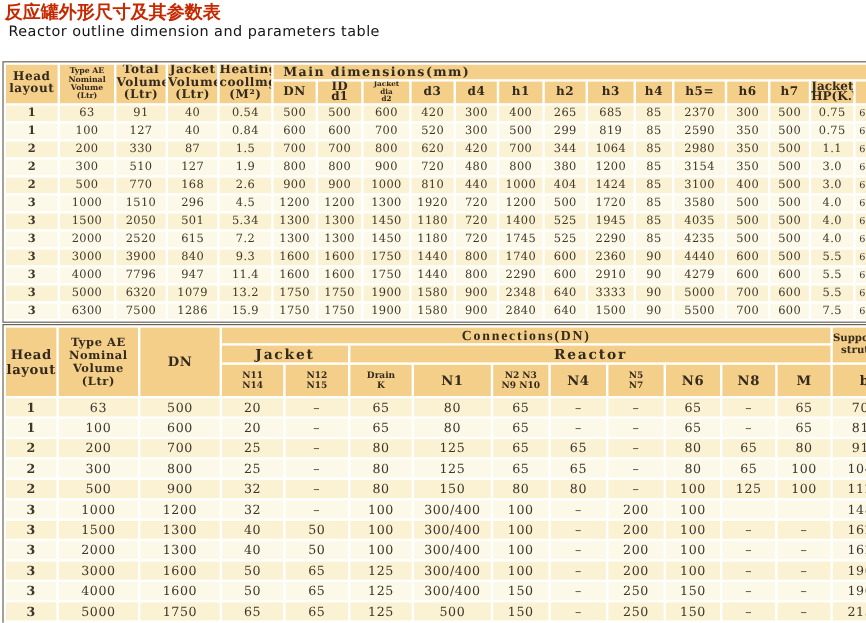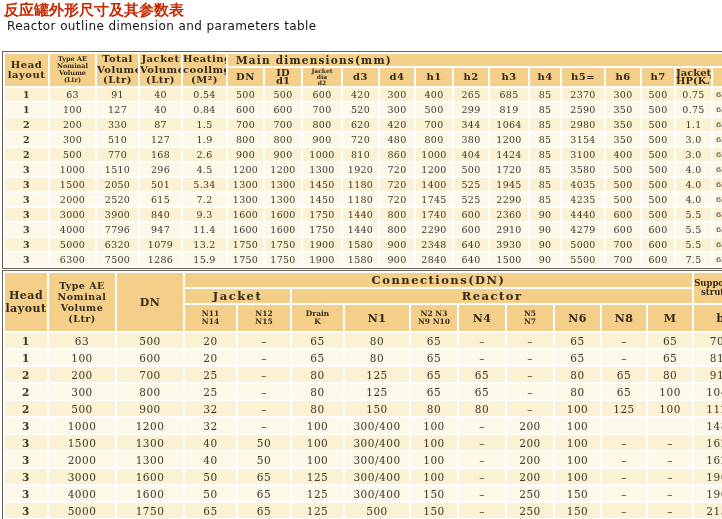--- a/index.html
+++ b/index.html
@@ -32,21 +32,21 @@
   .pre{white-space:pre-line;}
   .big{font-size:10px;line-height:10.5px;letter-spacing:.5px;}
   .sm{font-size:10px;line-height:8px;}
   .tiny{font-size:6.5px;line-height:7px;}
   .xs{font-size:6px;line-height:6px;}
   .group{font-size:10.5px;letter-spacing:1.2px;text-align:left;padding-left:8px;}
   .big2{font-size:11px;letter-spacing:.5px;}
   .med2{font-size:9.5px;line-height:11px;letter-spacing:.5px;}
   .small2{font-size:7.5px;line-height:8.5px;}
   .mid2{font-size:11.5px;letter-spacing:1.5px;}
-  .group2{font-size:11.5px;letter-spacing:1.5px;}
+  .group2{font-size:11.5px;letter-spacing:1.5px;font-family:Liberation Serif, serif;}
   .support{font-size:8.5px;line-height:9.5px;}
 </style>
 </head>
 <body>
 
 <div class="page">
   <h1 class="title-zh">反应罐外形尺寸及其参数表</h1>
   <div class="title-en">Reactor outline dimension and parameters table</div>
 
   <table class="t1">
@@ -201,21 +201,21 @@
         <tr>
           <td class="headcol">2</td>
           <td>500</td>
           <td>770</td>
           <td>168</td>
           <td>2.6</td>
           <td>900</td>
           <td>900</td>
           <td>1000</td>
           <td>810</td>
-          <td>860</td>
+          <td>440</td>
           <td>1000</td>
           <td>404</td>
           <td>1424</td>
           <td>85</td>
           <td>3100</td>
           <td>400</td>
           <td>500</td>
           <td>3.0</td>
           <td>63/80/125</td>
         </tr>
@@ -330,21 +330,21 @@
           <td>6320</td>
           <td>1079</td>
           <td>13.2</td>
           <td>1750</td>
           <td>1750</td>
           <td>1900</td>
           <td>1580</td>
           <td>900</td>
           <td>2348</td>
           <td>640</td>
-          <td>3930</td>
+          <td>3333</td>
           <td>90</td>
           <td>5000</td>
           <td>700</td>
           <td>600</td>
           <td>5.5</td>
           <td>63/80/125</td>
         </tr>
         <tr>
           <td class="headcol">3</td>
           <td>6300</td>

